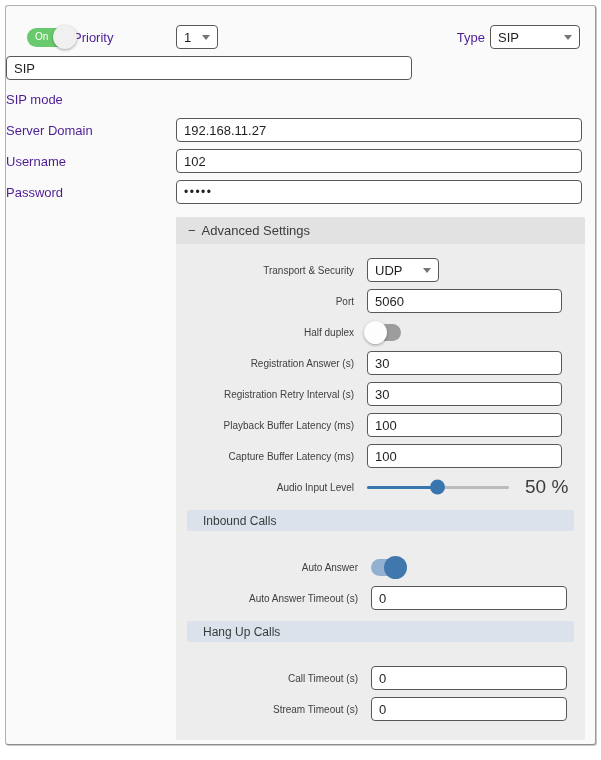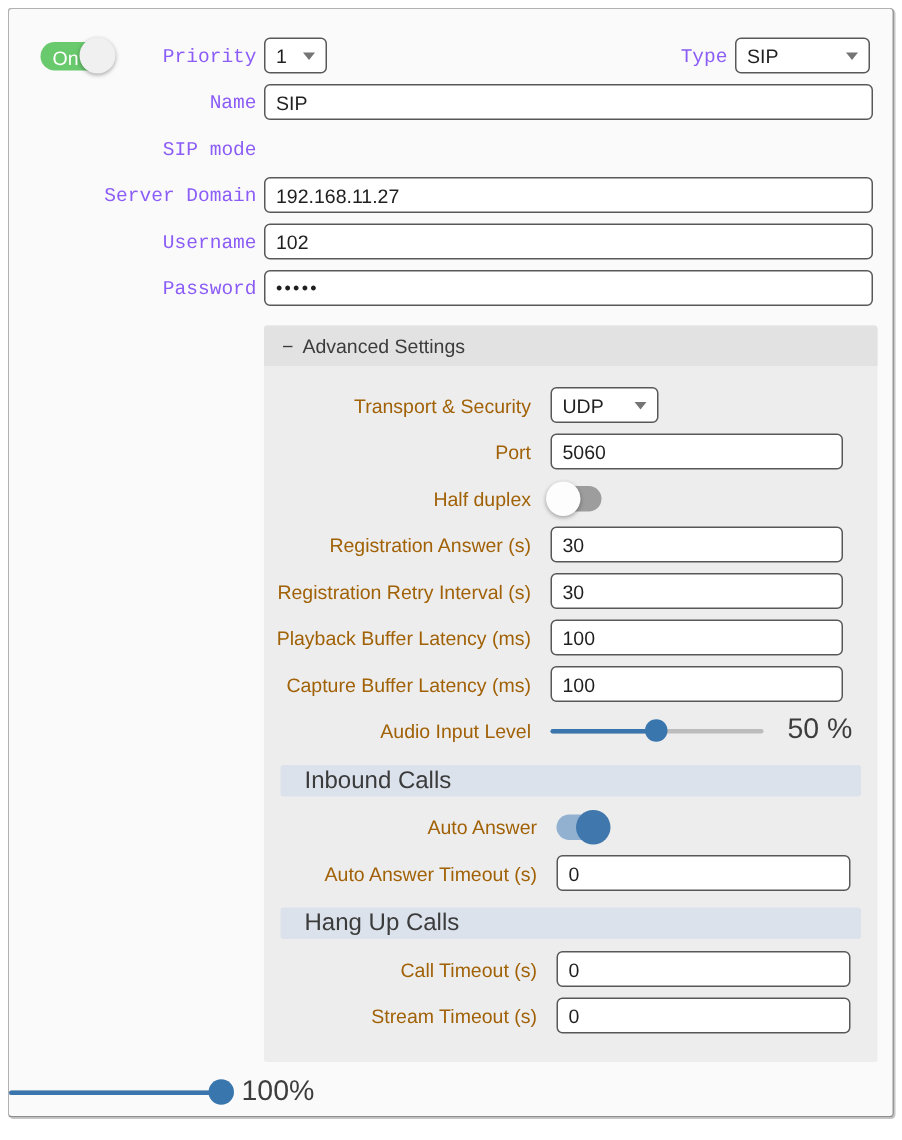--- a/index.html
+++ b/index.html
@@ -10,60 +10,60 @@
   }
   .container{
     position:absolute;left:5px;top:5px;width:591px;height:740px;
     box-sizing:border-box;background:#fafafa;
     border:1px solid #b1b1b1;border-right-color:#999;border-bottom-color:#8e8e8e;
     border-radius:3px;box-shadow:1px 1px 0 rgba(130,130,130,.45);
     overflow:hidden;
   }
   .row{display:flex;align-items:center;height:24px;margin-bottom:7px;}
   .row.first{margin-top:19px;}
-  .label{width:165px;text-align:right;margin-right:5px;font-size:13px;color:#8b5cf6;flex:none;font-family:Liberation Mono, monospace;}
+  .label{width:165px;margin-right:5px;font-size:13px;color:#4c1d95;flex:none;}
   .tb{
     box-sizing:border-box;height:24px;border:1px solid #585858;border-radius:4px;
     background:#fff;font-family:"Liberation Sans",sans-serif;font-size:13px;color:#1f1f1f;
     padding:0 7px;outline:none;
   }
   .tb.pw{letter-spacing:1.5px;font-size:12px;}
   .dd{
     box-sizing:border-box;height:24px;border:1px solid #585858;border-radius:4px;background:#fff;
     display:flex;align-items:center;justify-content:space-between;padding:0 7px;
     font-size:13px;color:#1f1f1f;cursor:pointer;flex:none;
   }
   .arr{width:0;height:0;border-left:4px solid transparent;border-right:4px solid transparent;
        border-top:5px solid #757575;margin-left:6px;flex:none;}
   .w406{width:406px;} .w165{width:165px;} .w90{width:90px;} .w42{width:42px;}
   .w195{width:195px;} .w196{width:196px;} .w92{width:72px;}
   .spacer{flex:1;}
   
   .toggle{position:relative;flex:none;cursor:pointer;}
   .t-on-green{width:46px;height:19px;border-radius:10px;background:#69c96d;margin-left:21px;}
-  .t-on-green .t-label{position:absolute;left:8px;top:3px;font-size:13px;color:#fff;}
+  .t-on-green .t-label{position:absolute;left:8px;top:3px;font-size:10px;color:#fff;}
   .t-on-green .t-knob{position:absolute;right:-4px;top:-2.5px;width:24px;height:24px;border-radius:50%;
     background:#f0f0f0;box-shadow:0 1px 3px rgba(0,0,0,.35);}
   .t-off-gray{width:34px;height:17px;border-radius:9px;background:#9d9d9d;}
   .t-off-gray .t-knob{position:absolute;left:-3px;top:-3px;width:23px;height:23px;border-radius:50%;
     background:#fdfdfd;box-shadow:0 1px 3px rgba(0,0,0,.35);}
   .t-on-blue{width:33px;height:17px;border-radius:9px;background:#92b1d1;}
   .t-on-blue .t-knob{position:absolute;right:-3px;top:-3px;width:23px;height:23px;border-radius:50%;
     background:#4077ac;}
   
   .panel{margin-left:170px;margin-top:13px;width:409px;background:#ededed;border-radius:2px;}
   .panel-header{height:27px;display:flex;align-items:center;background:#e2e2e2;
     border-radius:2px 2px 0 0;padding-left:12px;font-size:13px;color:#3c3c3c;cursor:pointer;}
   .panel-header .collapse{margin-right:6px;color:#3c3c3c;}
   .panel-body{padding-top:14px;padding-bottom:19px;}
   .prow{display:flex;align-items:center;height:24px;margin-bottom:7px;}
-  .plabel{width:178px;text-align:right;margin-right:13px;font-size:13px;color:#a16207;flex:none;}
+  .plabel{width:178px;text-align:right;margin-right:13px;font-size:10px;color:#404040;flex:none;}
   .sub .plabel{width:182px;}
   .secbar{height:21px;display:flex;align-items:center;background:#dbe2eb;border-radius:2px;
-    margin:11px 11px 8px 11px;padding-left:16px;font-size:16px;color:#3b3b3b;}
+    margin:11px 11px 24px 11px;padding-left:16px;font-size:12px;color:#3b3b3b;}
   
   .slider{position:relative;height:3px;background:#bcbcbc;border-radius:2px;flex:none;cursor:pointer;}
   .slider .fill{position:absolute;left:0;top:0;height:3px;background:#3a76ae;border-radius:2px;}
   .slider .knob{position:absolute;right:-7px;top:50%;transform:translateY(-50%);
     width:15px;height:15px;border-radius:50%;background:#3a76ae;}
   .slider.audio{width:142px;}
   .slider.volume{width:142px;}
   .slider.volume .knob{width:17px;height:17px;right:-8px;}
   .slider-val{font-size:19px;color:#3d3d3d;margin-left:16px;}
   .vol-row{margin-top:8px;}
@@ -86,21 +86,20 @@
     </div>
     <div class="spacer"></div>
     <label class="label" style="width:auto;">Type</label>
     <div class="dd w90" style="margin-right:15px;">
       <span>SIP</span>
       <span class="arr"></span>
     </div>
   </div>
 
   <div class="row">
-    <label class="label">Name</label>
     <input class="tb w406" value="SIP" style="">
   </div>
 
   <div class="row">
     <label class="label">SIP mode</label>
   </div>
 
   <div class="row">
     <label class="label">Server Domain</label>
     <input class="tb w406" value="192.168.11.27" style="">

